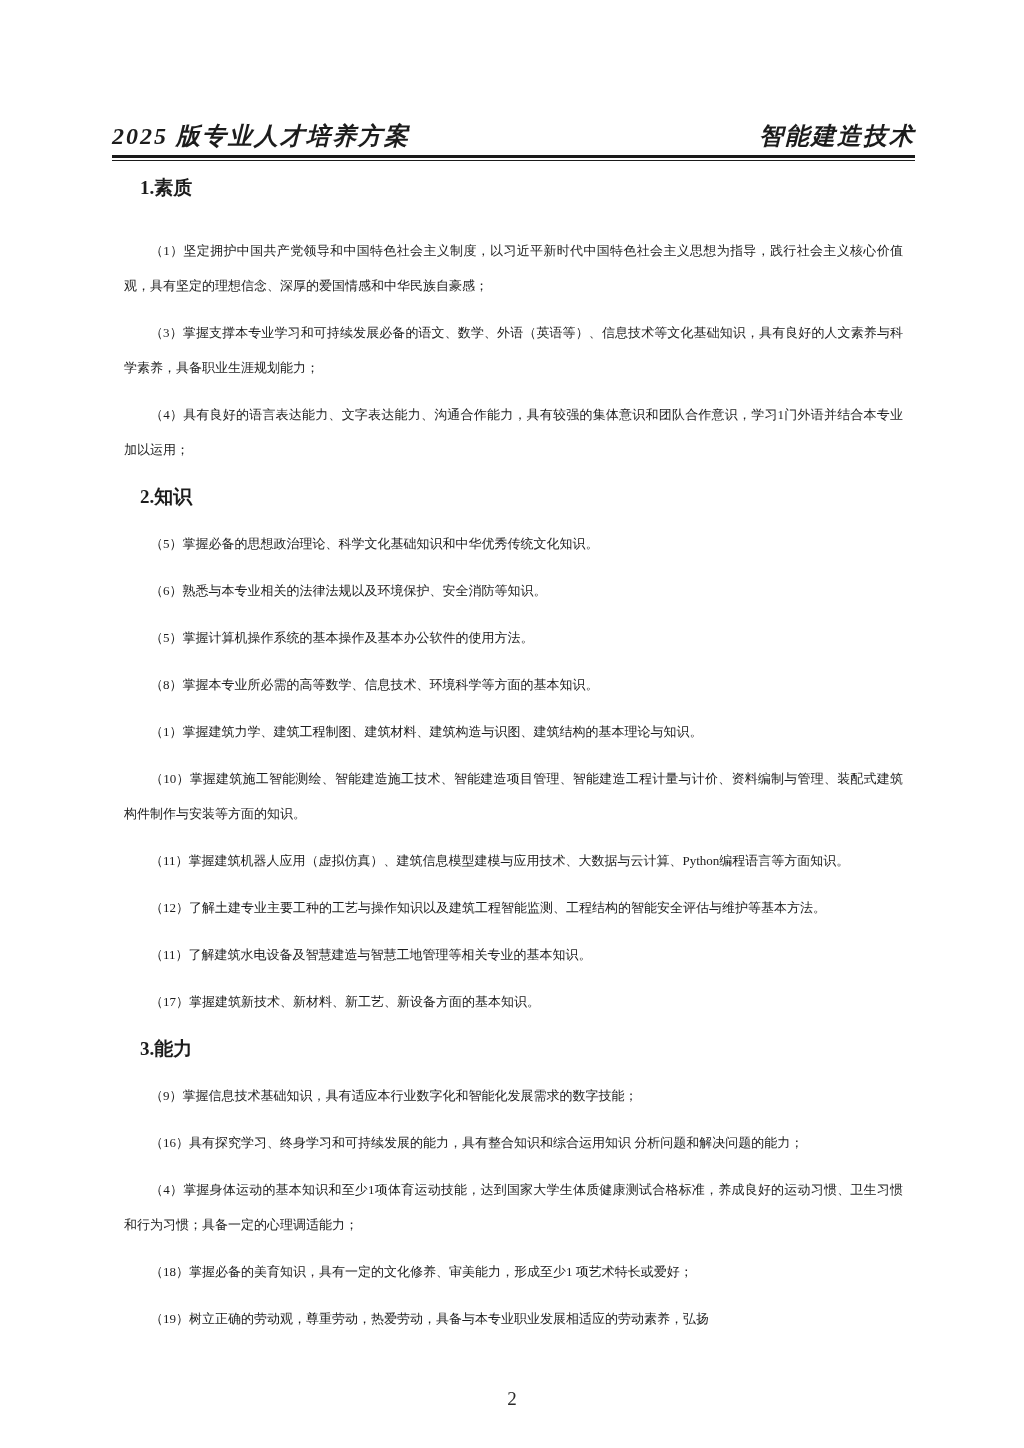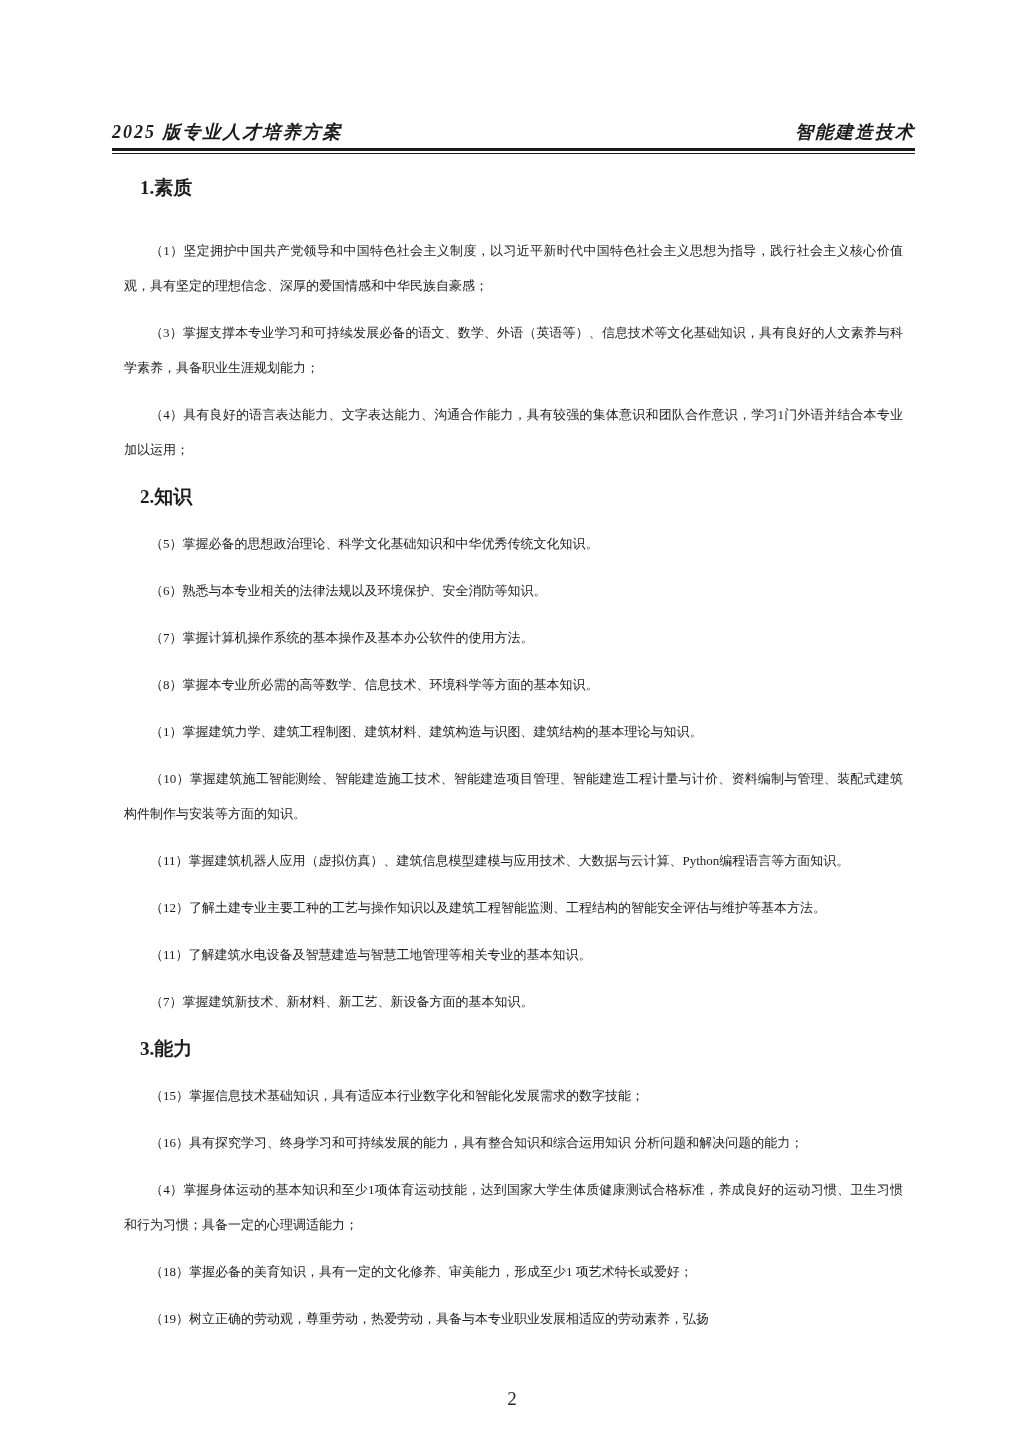--- a/index.html
+++ b/index.html
@@ -20,21 +20,21 @@
   .running-header {
     position: absolute;
     top: 122px;
     left: 112px;
     right: 109px;
   }
   .header-row {
     display: flex;
     justify-content: space-between;
     align-items: flex-end;
-    font-size: 18px;
+    font-size: 24px;
     font-weight: bold;
     font-style: italic;
     letter-spacing: 2px;
     line-height: 1.2;
   }
   .header-rule {
     margin-top: 4px;
     height: 2px;
     border-top: 3px solid #1a1a1a;
     border-bottom: 1px solid #1a1a1a;
@@ -94,33 +94,33 @@
       <h2 class="section-heading gap-after">1.素质</h2>
       <p class="para">（1）坚定拥护中国共产党领导和中国特色社会主义制度，以习近平新时代中国特色社会主义思想为指导，践行社会主义核心价值观，具有坚定的理想信念、深厚的爱国情感和中华民族自豪感；</p>
       <p class="para">（3）掌握支撑本专业学习和可持续发展必备的语文、数学、外语（英语等）、信息技术等文化基础知识，具有良好的人文素养与科学素养，具备职业生涯规划能力；</p>
       <p class="para">（4）具有良好的语言表达能力、文字表达能力、沟通合作能力，具有较强的集体意识和团队合作意识，学习1门外语并结合本专业加以运用；</p>
     </div>
 
     <div>
       <h2 class="section-heading">2.知识</h2>
       <p class="para">（5）掌握必备的思想政治理论、科学文化基础知识和中华优秀传统文化知识。</p>
       <p class="para">（6）熟悉与本专业相关的法律法规以及环境保护、安全消防等知识。</p>
-      <p class="para">（7）掌握计算机操作系统的基本操作及基本办公软件的使用方法。</p>
+      <p class="para">（5）掌握计算机操作系统的基本操作及基本办公软件的使用方法。</p>
       <p class="para">（8）掌握本专业所必需的高等数学、信息技术、环境科学等方面的基本知识。</p>
       <p class="para">（1）掌握建筑力学、建筑工程制图、建筑材料、建筑构造与识图、建筑结构的基本理论与知识。</p>
       <p class="para">（10）掌握建筑施工智能测绘、智能建造施工技术、智能建造项目管理、智能建造工程计量与计价、资料编制与管理、装配式建筑构件制作与安装等方面的知识。</p>
       <p class="para">（11）掌握建筑机器人应用（虚拟仿真）、建筑信息模型建模与应用技术、大数据与云计算、Python编程语言等方面知识。</p>
       <p class="para">（12）了解土建专业主要工种的工艺与操作知识以及建筑工程智能监测、工程结构的智能安全评估与维护等基本方法。</p>
       <p class="para">（11）了解建筑水电设备及智慧建造与智慧工地管理等相关专业的基本知识。</p>
-      <p class="para">（7）掌握建筑新技术、新材料、新工艺、新设备方面的基本知识。</p>
+      <p class="para">（17）掌握建筑新技术、新材料、新工艺、新设备方面的基本知识。</p>
     </div>
 
     <div>
       <h2 class="section-heading">3.能力</h2>
-      <p class="para">（15）掌握信息技术基础知识，具有适应本行业数字化和智能化发展需求的数字技能；</p>
+      <p class="para">（9）掌握信息技术基础知识，具有适应本行业数字化和智能化发展需求的数字技能；</p>
       <p class="para">（16）具有探究学习、终身学习和可持续发展的能力，具有整合知识和综合运用知识 分析问题和解决问题的能力；</p>
       <p class="para">（4）掌握身体运动的基本知识和至少1项体育运动技能，达到国家大学生体质健康测试合格标准，养成良好的运动习惯、卫生习惯和行为习惯；具备一定的心理调适能力；</p>
       <p class="para">（18）掌握必备的美育知识，具有一定的文化修养、审美能力，形成至少1 项艺术特长或爱好；</p>
       <p class="para">（19）树立正确的劳动观，尊重劳动，热爱劳动，具备与本专业职业发展相适应的劳动素养，弘扬</p>
     </div>
 
   </div>
 
   <div class="page-footer">
     <span class="page-number">2</span>

